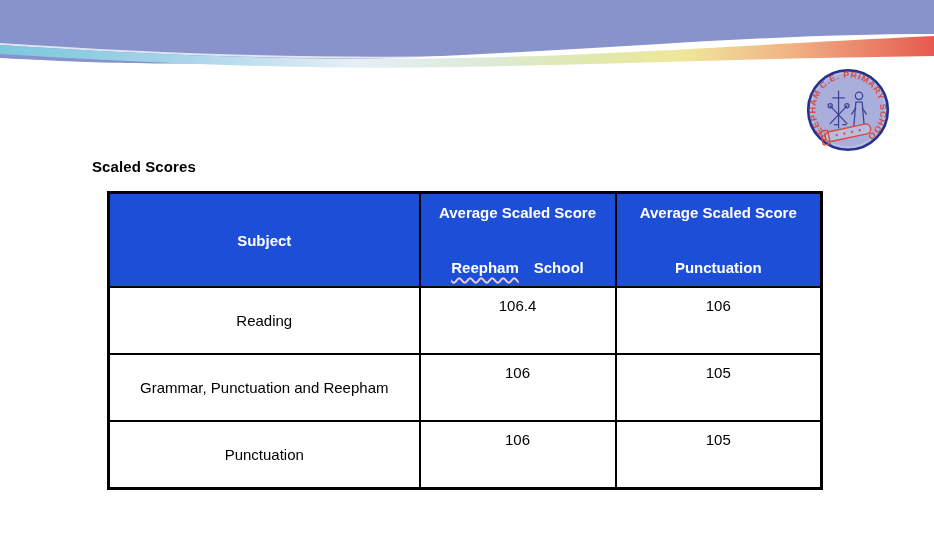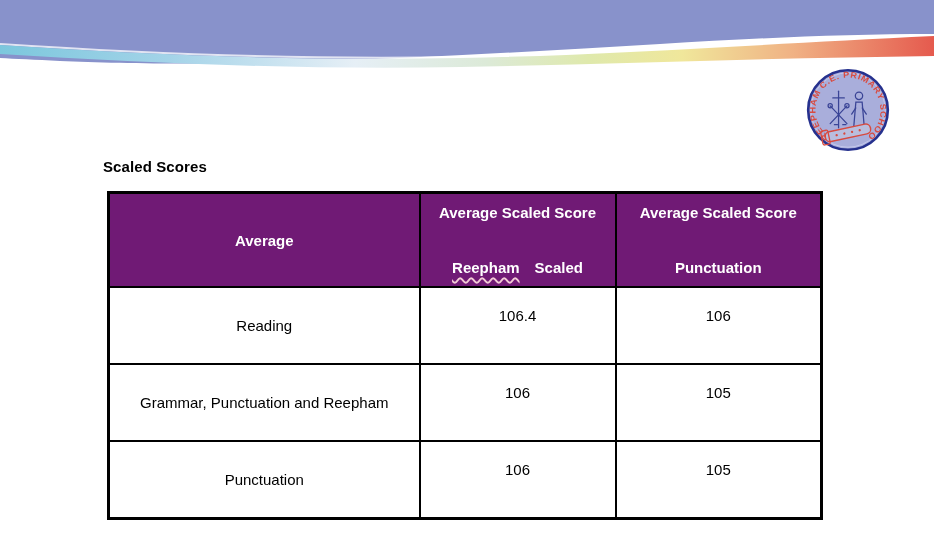--- a/index.html
+++ b/index.html
@@ -8,39 +8,39 @@
     width:934px; height:556px;
     background:#ffffff;
     overflow:hidden;
     font-family:"Liberation Sans", sans-serif;
     margin:0 auto;
   }
   .wave-header { position:absolute; top:0; left:0; width:934px; height:90px; }
   .logo { position:absolute; top:66px; left:804px; width:88px; height:88px; }
 
   .page-title {
-    position:absolute; top:158px; left:103px;
+    position:absolute; top:158px; left:92px;
     font-size:15px; font-weight:700; color:#000;
     letter-spacing:0.1px;
   }
 
   .scores-table {
     position:absolute; top:191px; left:107px;
     border-collapse:collapse;
     table-layout:fixed;
     width:713px;
   }
   .scores-table th, .scores-table td {
     border:2px solid #000;
     padding:0;
     text-align:center;
   }
   .scores-table { border:3px solid #000; }
   .scores-table thead th {
-    background:#701a75;
+    background:#1d4ed8;
     color:#ffffff;
     font-size:15px; font-weight:700;
     height:92px;
     vertical-align:middle;
   }
   .hcell-stack {
     display:flex; flex-direction:column; justify-content:space-between;
     height:72px; padding:10px 2px;
     align-items:center;
   }
@@ -52,21 +52,21 @@
     text-underline-offset:4px;
   }
   .w-gap { margin-right:15px; }
   .scores-table tbody td {
     background:#ffffff;
     color:#000;
     font-size:15px;
     height:56px;
   }
   td.subject-cell { vertical-align:middle; }
-  td.num-cell { vertical-align:top; padding-top:19px; }
+  td.num-cell { vertical-align:top; padding-top:9px; }
 </style>
 </head>
 <body>
 
 <div class="slide">
 
   <svg class="wave-header" viewBox="0 0 934 90" preserveAspectRatio="none" aria-hidden="true">
     <defs>
       <linearGradient id="rainbow" x1="0" y1="0" x2="934" y2="0" gradientUnits="userSpaceOnUse">
         <stop offset="0" stop-color="#7cc7dd"></stop>
@@ -127,27 +127,27 @@
 
   <table class="scores-table">
     <colgroup>
       <col style="width:311px">
       <col style="width:196px">
       <col style="width:206px">
     </colgroup>
     <thead>
       <tr>
         <th>
-          <span>Average</span>
+          <span>Subject</span>
         </th>
         <th>
           <div class="hcell-stack">
             <span>Average Scaled Score</span>
             <span>
-              <span class="squiggle w-gap">Reepham</span><span>Scaled</span>
+              <span class="squiggle w-gap">Reepham</span><span>School</span>
             </span>
           </div>
         </th>
         <th>
           <div class="hcell-stack">
             <span>Average Scaled Score</span>
             <span>Punctuation</span>
           </div>
         </th>
       </tr>

